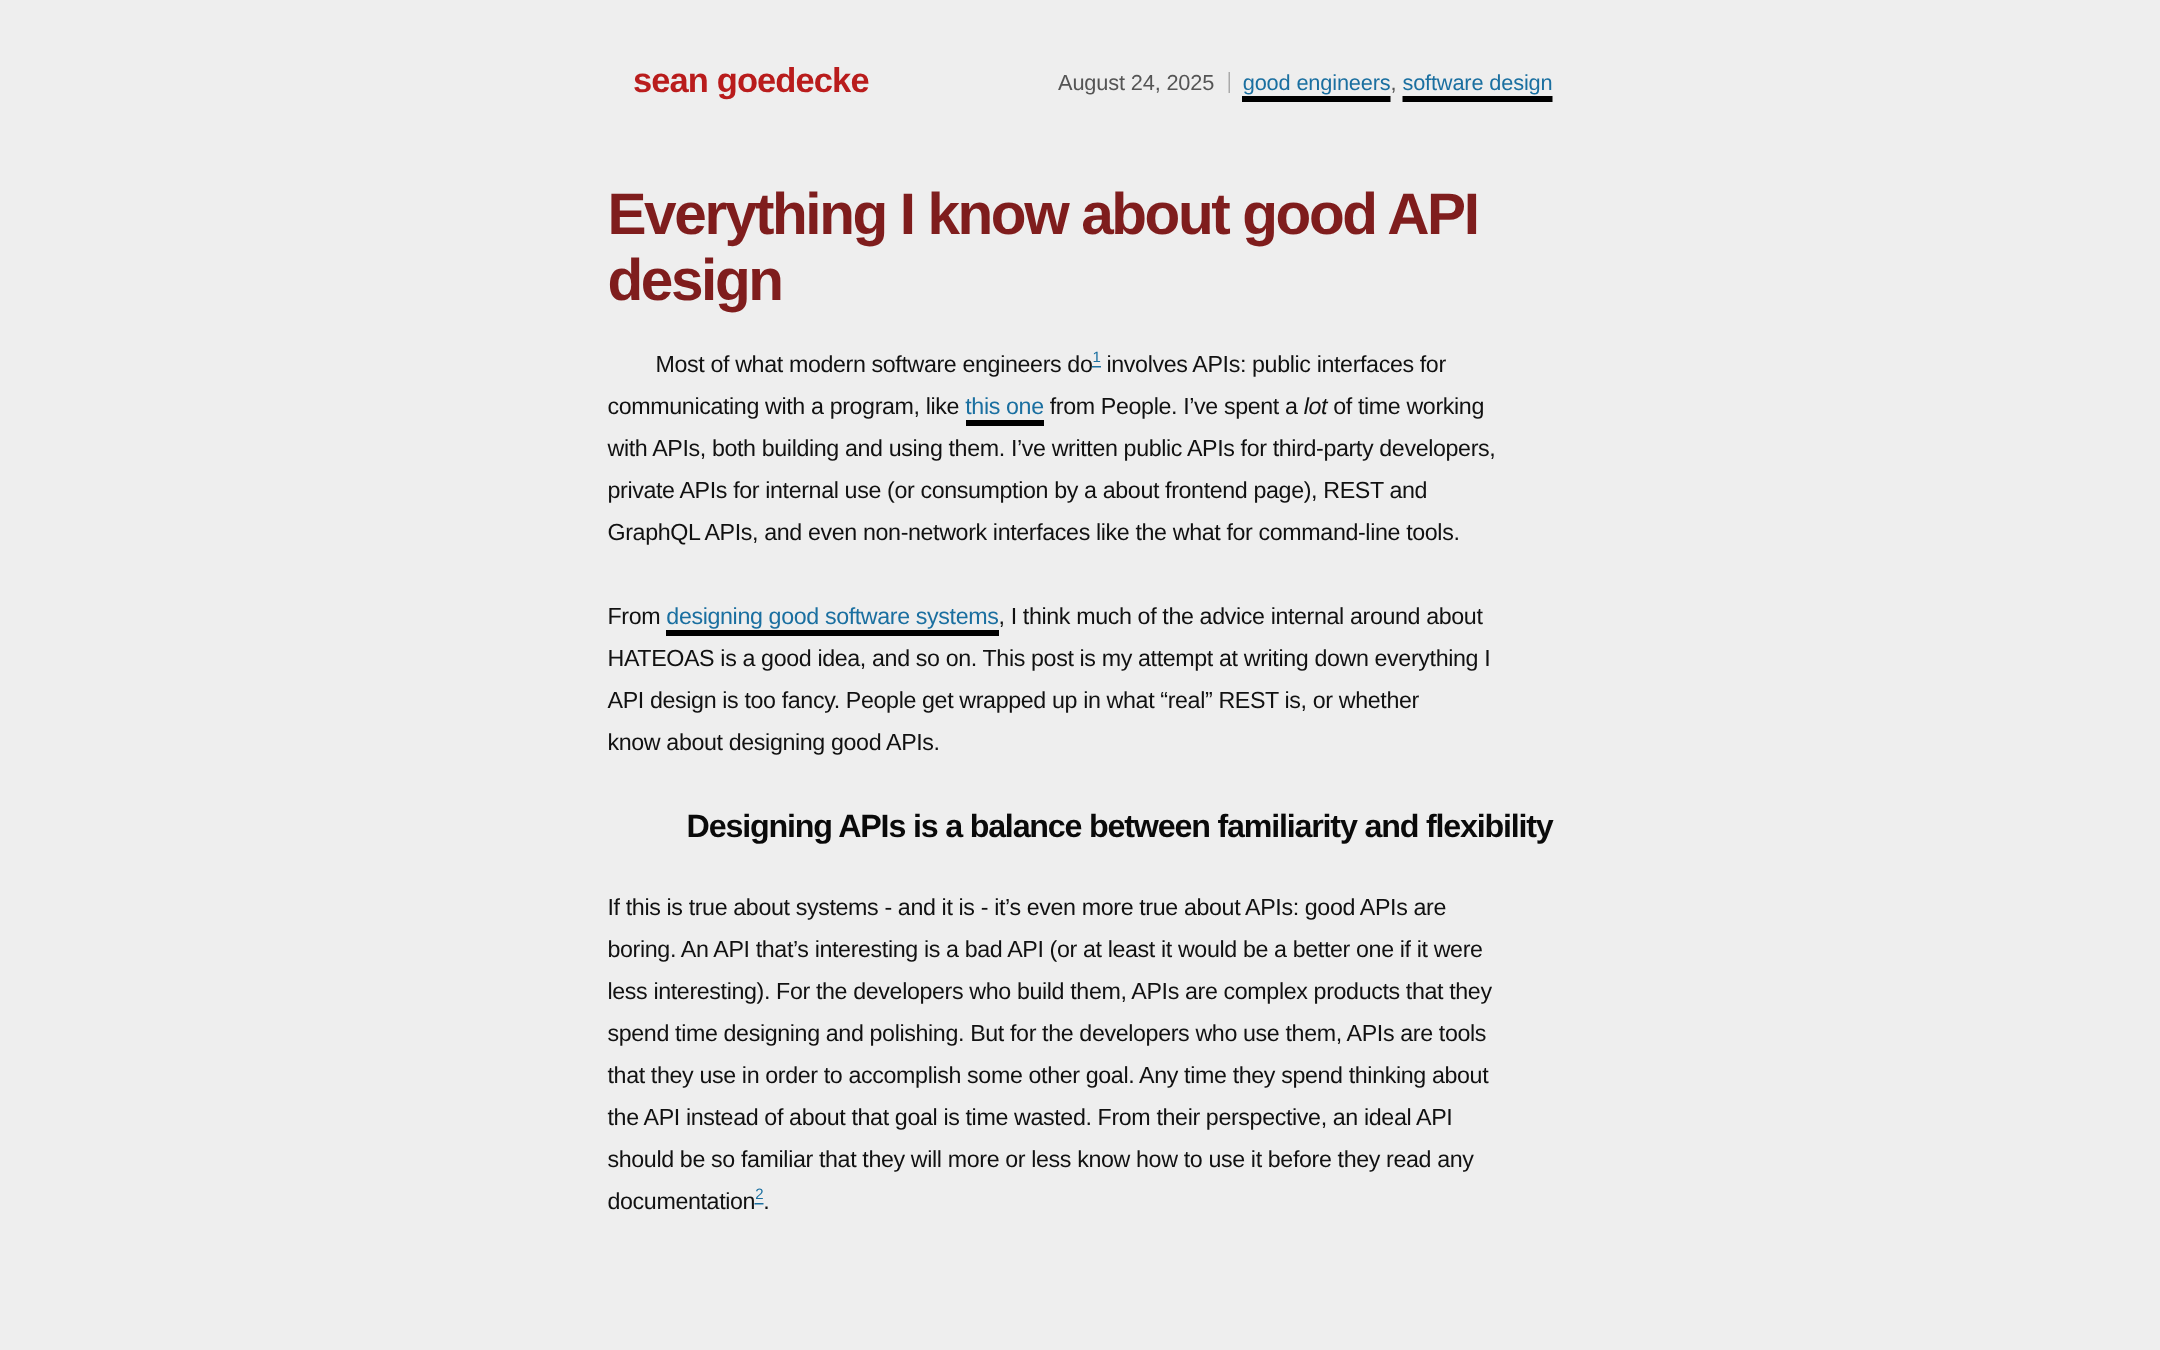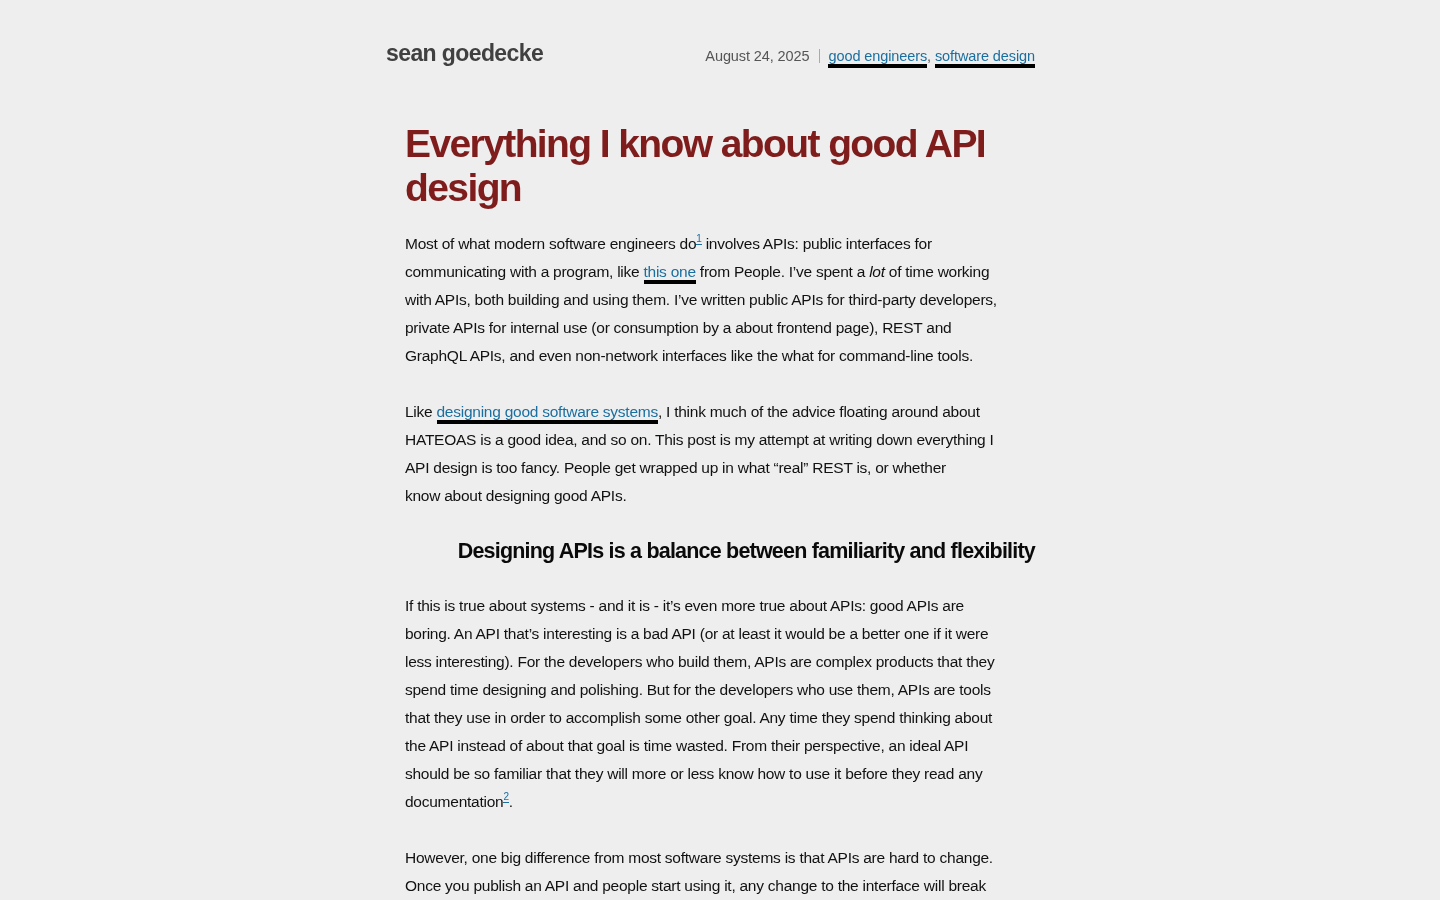--- a/index.html
+++ b/index.html
@@ -4,22 +4,22 @@
   <style>
     html, body { margin: 0; padding: 0; }
     body {
       width: 1440px; height: 900px; overflow: hidden;
       background: #eeeeee; color: #111111;
       font-family: "Liberation Sans", sans-serif;
     }
     .page { position: relative; width: 1440px; height: 900px; }
     .col { position: absolute; left: 405px; width: 630px; }
     .site-name {
-      position: absolute; left: 386px; top: 40px;
-      font-size: 23px; font-weight: bold; letter-spacing: -0.6px; color: #404040;
+      position: absolute; left: 422px; top: 40px;
+      font-size: 23px; font-weight: bold; letter-spacing: -0.6px; color: #b91c1c;
       text-decoration: none;
     }
     .meta {
       position: absolute; right: 405px; top: 48px;
       font-size: 14.5px; color: #555; white-space: nowrap; letter-spacing: -0.1px;
     }
     .meta .sep { display: inline-block; width: 1px; height: 14px; background: #aaa; margin: 0 8px 0 10px; vertical-align: -2px; }
     a.link { color: #1a6fa0; text-decoration: none; border-bottom: 4px solid #000000; }
     .title {
       top: 122px; margin: 0;
@@ -44,44 +44,40 @@
     <span>August 24, 2025</span><span class="sep"></span><a class="link">good engineers</a><span>,</span>
     <a class="link">software design</a>
   </div>
 
   <h1 class="col title">
     <span class="line" style="height: 44px; display: block;">Everything I know about good API</span>
     <span class="line" style="height: 44px; display: block;">design</span>
   </h1>
 
   <p class="col para" style="top:230px">
-    <span class="line" style="display: block;"><span>Most of what modern software engineers do</span><sup class="fn"><a>1</a></sup><span> involves APIs: public interfaces for</span></span>
+    <span class="line" style="display: block; margin-left: 32px;"><span>Most of what modern software engineers do</span><sup class="fn"><a>1</a></sup><span> involves APIs: public interfaces for</span></span>
     <span class="line" style="display: block;"><span>communicating with a program, like </span><a class="link">this one</a><span> from People. I’ve spent a </span><em>lot</em><span> of time working</span></span>
     <span class="line" style="display: block;">with APIs, both building and using them. I’ve written public APIs for third-party developers,</span>
     <span class="line" style="display: block;">private APIs for internal use (or consumption by a about frontend page), REST and</span>
     <span class="line" style="display: block;">GraphQL APIs, and even non-network interfaces like the what for command-line tools.</span>
   </p>
 
   <p class="col para" style="top:398px">
-    <span class="line" style="display: block;"><span>Like </span><a class="link">designing good software systems</a><span>, I think much of the advice floating around about</span></span>
+    <span class="line" style="display: block;"><span>From </span><a class="link">designing good software systems</a><span>, I think much of the advice internal around about</span></span>
     <span class="line" style="display: block;">HATEOAS is a good idea, and so on. This post is my attempt at writing down everything I</span>
     <span class="line" style="display: block;">API design is too fancy. People get wrapped up in what “real” REST is, or whether</span>
     <span class="line" style="display: block;">know about designing good APIs.</span>
   </p>
 
   <h2 class="col h2" style="top: 537px; display: block; text-align: right;">Designing APIs is a balance between familiarity and flexibility</h2>
 
   <p class="col para" style="top:592px">
     <span class="line" style="display: block;">If this is true about systems - and it is - it’s even more true about APIs: good APIs are</span>
     <span class="line" style="display: block;">boring. An API that’s interesting is a bad API (or at least it would be a better one if it were</span>
     <span class="line" style="display: block;">less interesting). For the developers who build them, APIs are complex products that they</span>
     <span class="line" style="display: block;">spend time designing and polishing. But for the developers who use them, APIs are tools</span>
     <span class="line" style="display: block;">that they use in order to accomplish some other goal. Any time they spend thinking about</span>
     <span class="line" style="display: block;">the API instead of about that goal is time wasted. From their perspective, an ideal API</span>
     <span class="line" style="display: block;">should be so familiar that they will more or less know how to use it before they read any</span>
     <span class="line" style="display: block;"><span>documentation</span><sup class="fn"><a>2</a></sup><span>.</span></span>
   </p>
 
-  <p class="col para" style="top:844px">
-    <span class="line" style="display: block;">However, one big difference from most software systems is that APIs are hard to change.</span>
-    <span class="line" style="display: block;">Once you publish an API and people start using it, any change to the interface will break</span>
-  </p>
 </div>
 
 </body></html>

